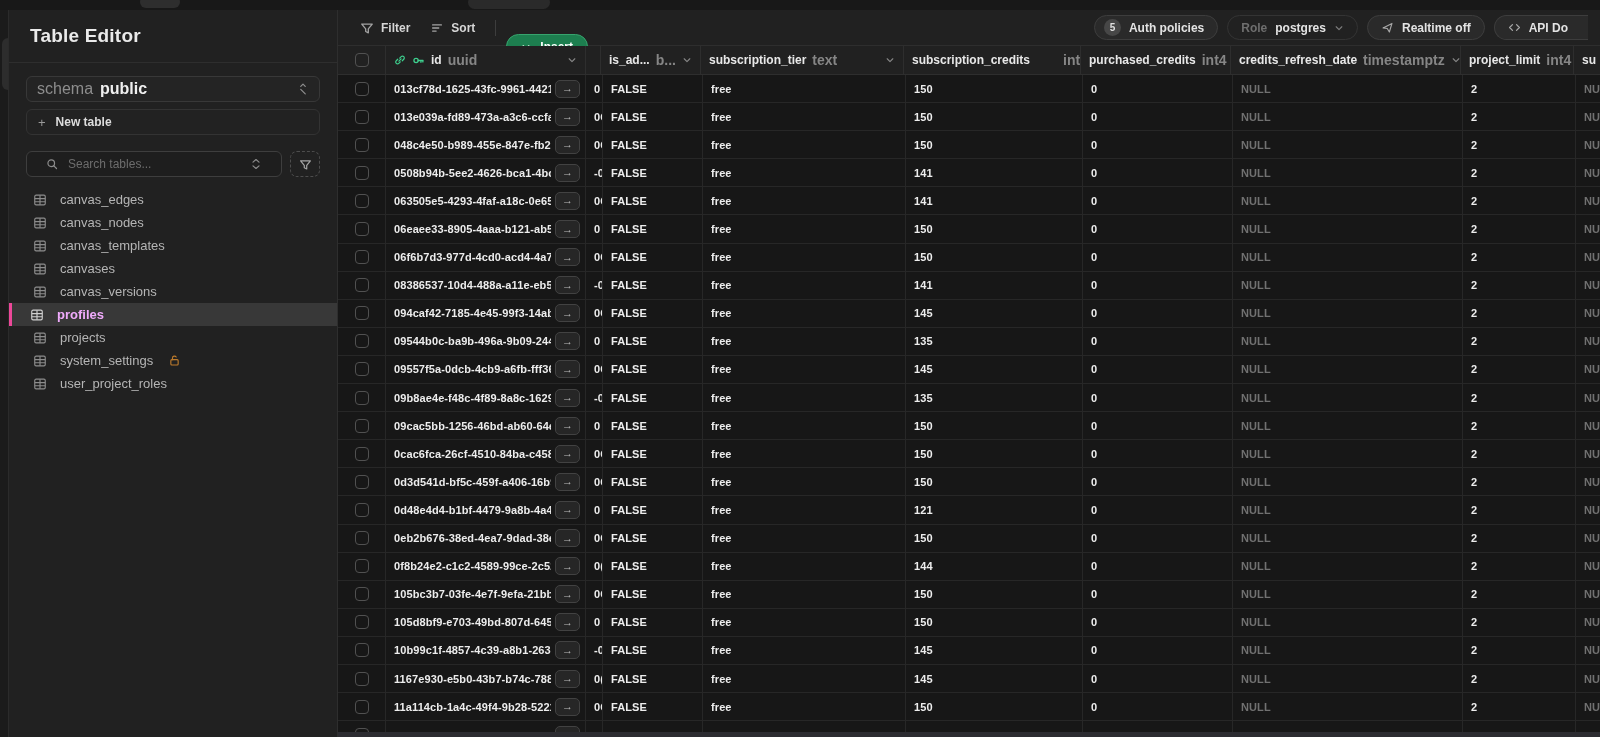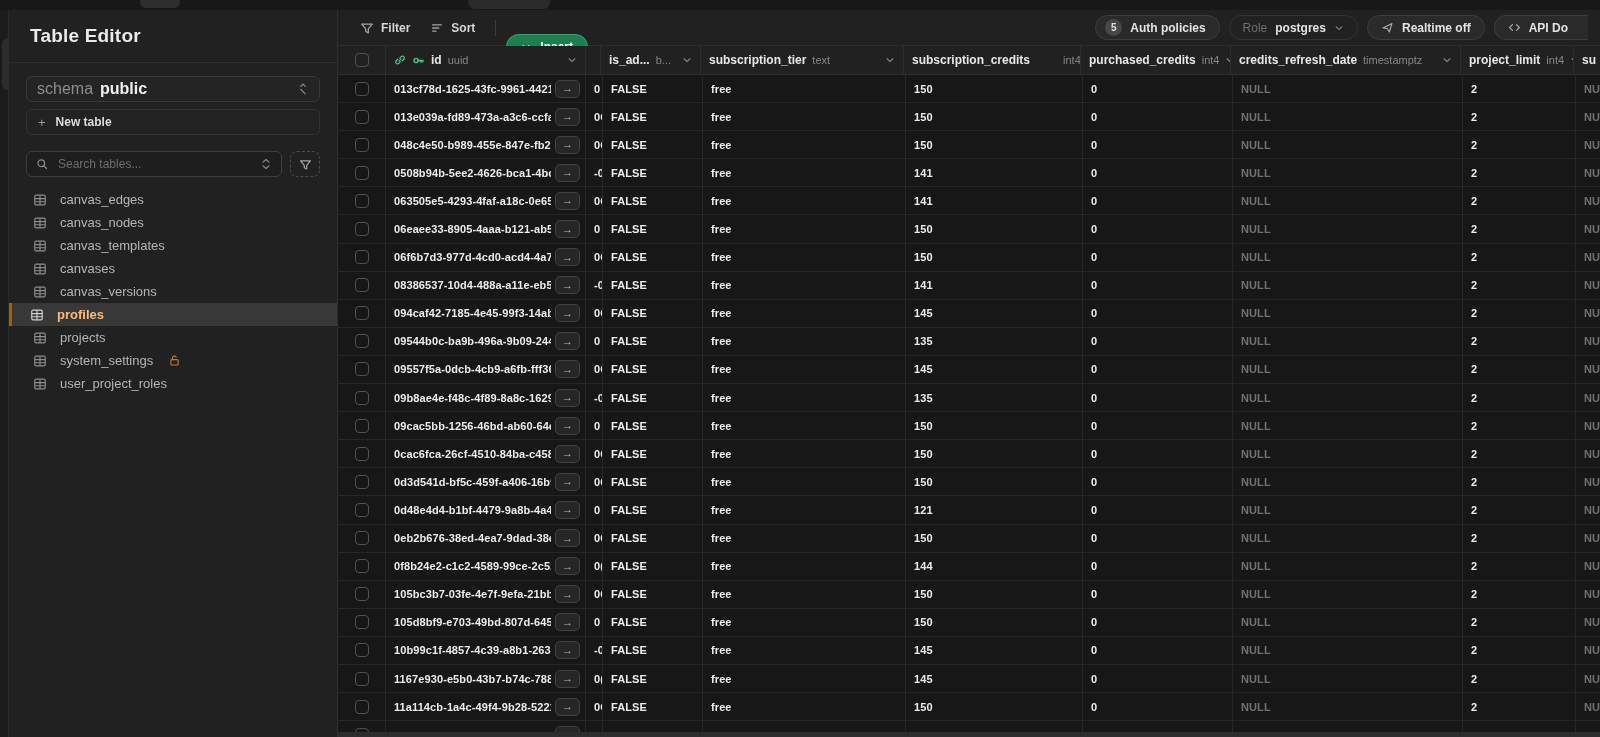--- a/index.html
+++ b/index.html
@@ -30,31 +30,31 @@
   .schema-select{margin:0 17px 7px 17px;height:24px;background:#242424;border:1px solid #383838;border-radius:6px;
     display:flex;align-items:center;gap:7px;padding:0 10px;font-size:16px;cursor:pointer;}
   .schema-label{color:#8d8d8d;}
   .schema-value{color:#efefef;font-weight:700;}
   .updown{margin-left:auto;color:#909090;display:flex;}
   .newtable-btn{margin:0 17px;height:24px;background:#222222;border:1px solid #333333;border-radius:6px;
     display:flex;align-items:center;gap:10px;padding:0 11px;font-size:12px;color:#dddddd;font-weight:600;cursor:pointer;}
   .plus{color:#9a9a9a;font-size:13px;font-weight:400;}
   .search-row{margin:16px 17px 11px 17px;display:flex;gap:8px;}
   .search-box{flex:1;height:24px;border:1px solid #3e3e3e;border-radius:6px;background:#1e1e1e;
-    display:flex;align-items:center;gap:8px;padding:0 9px;}
+    display:flex;align-items:center;gap:8px;padding:0 19px;}
   .search-box input{background:transparent;border:none;outline:none;color:#cfcfcf;font-size:12px;flex:1;min-width:0;font-family:"Liberation Sans",sans-serif;}
   .search-box input::placeholder{color:#6d6d6d;}
   .icon-dim{color:#8d8d8d;display:flex;flex:none;}
   .filterlist-btn{width:30px;height:26px;flex:none;border:1px dashed #4d4d4d;border-radius:7px;background:transparent;
     display:flex;align-items:center;justify-content:center;color:#a5a5a5;cursor:pointer;}
   .table-list{display:flex;flex-direction:column;}
   .side-item{height:23px;display:flex;align-items:center;gap:13px;padding-left:21px;font-size:13px;color:#b5b5b5;
     cursor:pointer;border-left:3px solid transparent;}
   .side-item .t-icon{color:#8d8d8d;display:flex;flex:none;}
-  .side-item.selected{background:#383838;color:#fdba74;font-weight:700;border-left:3px solid #a16207;padding-left:18px;}
+  .side-item.selected{background:#383838;color:#f0abfc;font-weight:700;border-left:3px solid #ec4899;padding-left:18px;}
   .side-item.selected .t-icon{color:#d0d0d0;}
   .lock{color:#bd7b2c;display:flex;margin-left:2px;}
 
   
   .main{flex:1;min-width:0;display:flex;flex-direction:column;background:var(--page);}
   .toolbar{height:35px;flex:none;background:var(--panel);border-bottom:1px solid var(--border);
     display:flex;align-items:center;padding:0 12px;}
   .tool-btn{display:flex;align-items:center;gap:7px;color:#d6d6d6;font-size:12px;font-weight:700;
     padding:0 10px;height:26px;border-radius:6px;cursor:pointer;background:transparent;border:none;font-family:"Liberation Sans",sans-serif;}
   .tool-btn .ticon{color:#a3a3a3;display:flex;}
@@ -62,30 +62,30 @@
   .insert-btn{display:flex;align-items:center;gap:9px;height:25px;padding:0 14px;border-radius:14px;
     background:#1d7e4f;border:1px solid #37a36d;color:#ffffff;font-size:12px;font-weight:700;cursor:pointer;font-family:"Liberation Sans",sans-serif;margin-top:38px;}
   .insert-btn .chev{color:#cdeeda;display:flex;}
   .toolbar-right{margin-left:auto;display:flex;align-items:center;gap:9px;}
   .pill{display:flex;align-items:center;gap:8px;height:25px;padding:0 13px;border-radius:13px;
     background:#2a2a2a;border:1px solid #3d3d3d;color:#e3e3e3;font-size:12px;font-weight:700;cursor:pointer;white-space:nowrap;}
   .pill .picon{color:#a8a8a8;display:flex;}
   .badge-circle{width:17px;height:17px;border-radius:50%;background:#474747;color:#e0e0e0;
     display:flex;align-items:center;justify-content:center;font-size:10px;font-weight:700;margin-left:-4px;}
   .pill.role{background:#212121;border-color:#343434;}
-  .role-label{color:#6e6e6e;font-weight:400;}
+  .role-label{color:#6e6e6e;font-weight:700;}
   .pill .pchev{color:#7d7d7d;display:flex;}
   .pill.api{border-radius:13px 0 0 13px;border-right:none;padding-right:20px;}
 
   
   .grid-header{height:28px;flex:none;background:var(--panel);border-bottom:1px solid var(--border);display:flex;}
   .hcell{display:flex;align-items:center;gap:6px;padding:0 8px;border-right:1px solid var(--border);
     box-sizing:border-box;overflow:hidden;flex:none;}
   .hname{font-size:12px;font-weight:700;color:#e8e8e8;white-space:nowrap;}
-  .htype{font-size:11px;color:#868686;white-space:nowrap;}
+  .htype{font-size:14px;color:#868686;white-space:nowrap;font-weight:bold;}
   .hchev{margin-left:auto;color:#868686;display:flex;flex:none;}
   .hicon{display:flex;color:var(--green);flex:none;}
 
   .col-cb{width:48px;justify-content:center;}
   .col-id{width:200px;}
   .col-frag{width:15px;padding:0 1px;}
   .col-admin{width:100px;}
   .col-tier{width:203px;text-align:right;}
   .col-screds{width:177px;gap:33px;}
   .col-pcreds{width:150px;}

